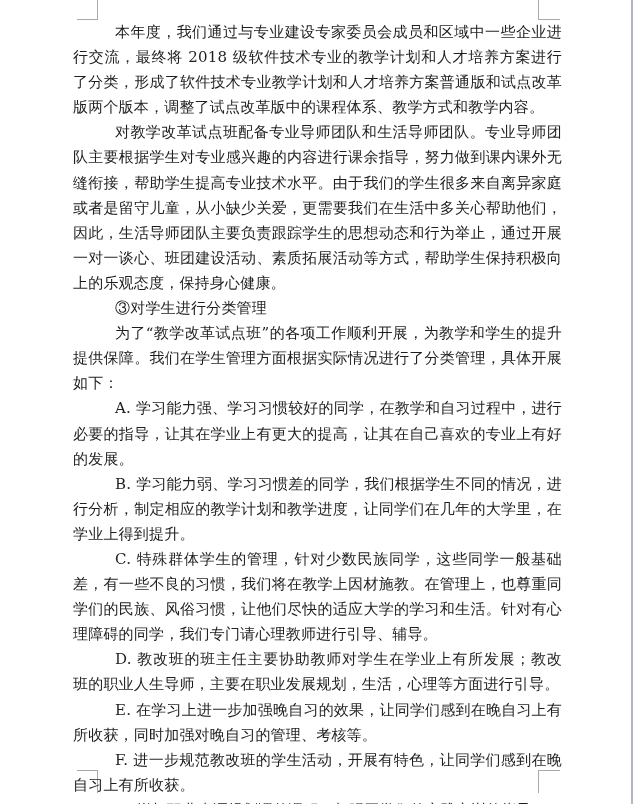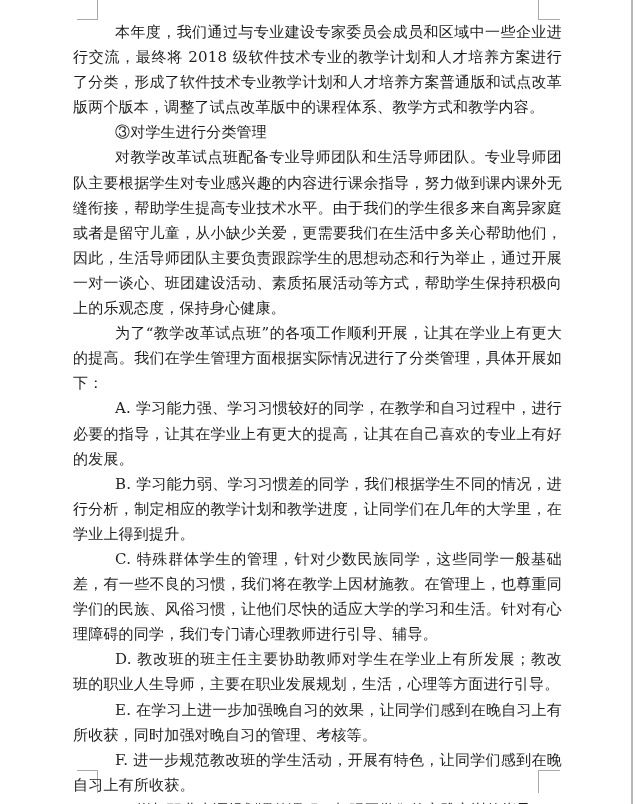--- a/index.html
+++ b/index.html
@@ -58,23 +58,23 @@
 
   <div class="crop tl"></div>
   <div class="crop tr"></div>
   <div class="crop bl"></div>
   <div class="crop br"></div>
 
   <div class="right-edge"></div>
 
   <div class="textblock">
     <p>本年度，我们通过与专业建设专家委员会成员和区域中一些企业进行交流，最终将 2018 级软件技术专业的教学计划和人才培养方案进行了分类，形成了软件技术专业教学计划和人才培养方案普通版和试点改革版两个版本，调整了试点改革版中的课程体系、教学方式和教学内容。</p>
+    <p>对教学改革试点班配备专业导师团队和生活导师团队。专业导师团队主要根据学生对专业感兴趣的内容进行课余指导，努力做到课内课外无缝衔接，帮助学生提高专业技术水平。由于我们的学生很多来自离异家庭或者是留守儿童，从小缺少关爱，更需要我们在生活中多关心帮助他们，因此，生活导师团队主要负责跟踪学生的思想动态和行为举止，通过开展一对一谈心、班团建设活动、素质拓展活动等方式，帮助学生保持积极向上的乐观态度，保持身心健康。</p>
     <p>③对学生进行分类管理</p>
-    <p>对教学改革试点班配备专业导师团队和生活导师团队。专业导师团队主要根据学生对专业感兴趣的内容进行课余指导，努力做到课内课外无缝衔接，帮助学生提高专业技术水平。由于我们的学生很多来自离异家庭或者是留守儿童，从小缺少关爱，更需要我们在生活中多关心帮助他们，因此，生活导师团队主要负责跟踪学生的思想动态和行为举止，通过开展一对一谈心、班团建设活动、素质拓展活动等方式，帮助学生保持积极向上的乐观态度，保持身心健康。</p>
-    <p>为了“教学改革试点班”的各项工作顺利开展，让其在学业上有更大的提高。我们在学生管理方面根据实际情况进行了分类管理，具体开展如下：</p>
+    <p>为了“教学改革试点班”的各项工作顺利开展，为教学和学生的提升提供保障。我们在学生管理方面根据实际情况进行了分类管理，具体开展如下：</p>
     <p>A. 学习能力强、学习习惯较好的同学，在教学和自习过程中，进行必要的指导，让其在学业上有更大的提高，让其在自己喜欢的专业上有好的发展。</p>
     <p>B. 学习能力弱、学习习惯差的同学，我们根据学生不同的情况，进行分析，制定相应的教学计划和教学进度，让同学们在几年的大学里，在学业上得到提升。</p>
     <p>C. 特殊群体学生的管理，针对少数民族同学，这些同学一般基础差，有一些不良的习惯，我们将在教学上因材施教。在管理上，也尊重同学们的民族、风俗习惯，让他们尽快的适应大学的学习和生活。针对有心理障碍的同学，我们专门请心理教师进行引导、辅导。</p>
     <p>D. 教改班的班主任主要协助教师对学生在学业上有所发展；教改班的职业人生导师，主要在职业发展规划，生活，心理等方面进行引导。</p>
     <p>E. 在学习上进一步加强晚自习的效果，让同学们感到在晚自习上有所收获，同时加强对晚自习的管理、考核等。</p>
     <p>F. 进一步规范教改班的学生活动，开展有特色，让同学们感到在晚自习上有所收获。</p>
     <p>G. 增加职业生涯规划课的课程，加强同学们的实践实训的指导</p>
 
   </div>
 

